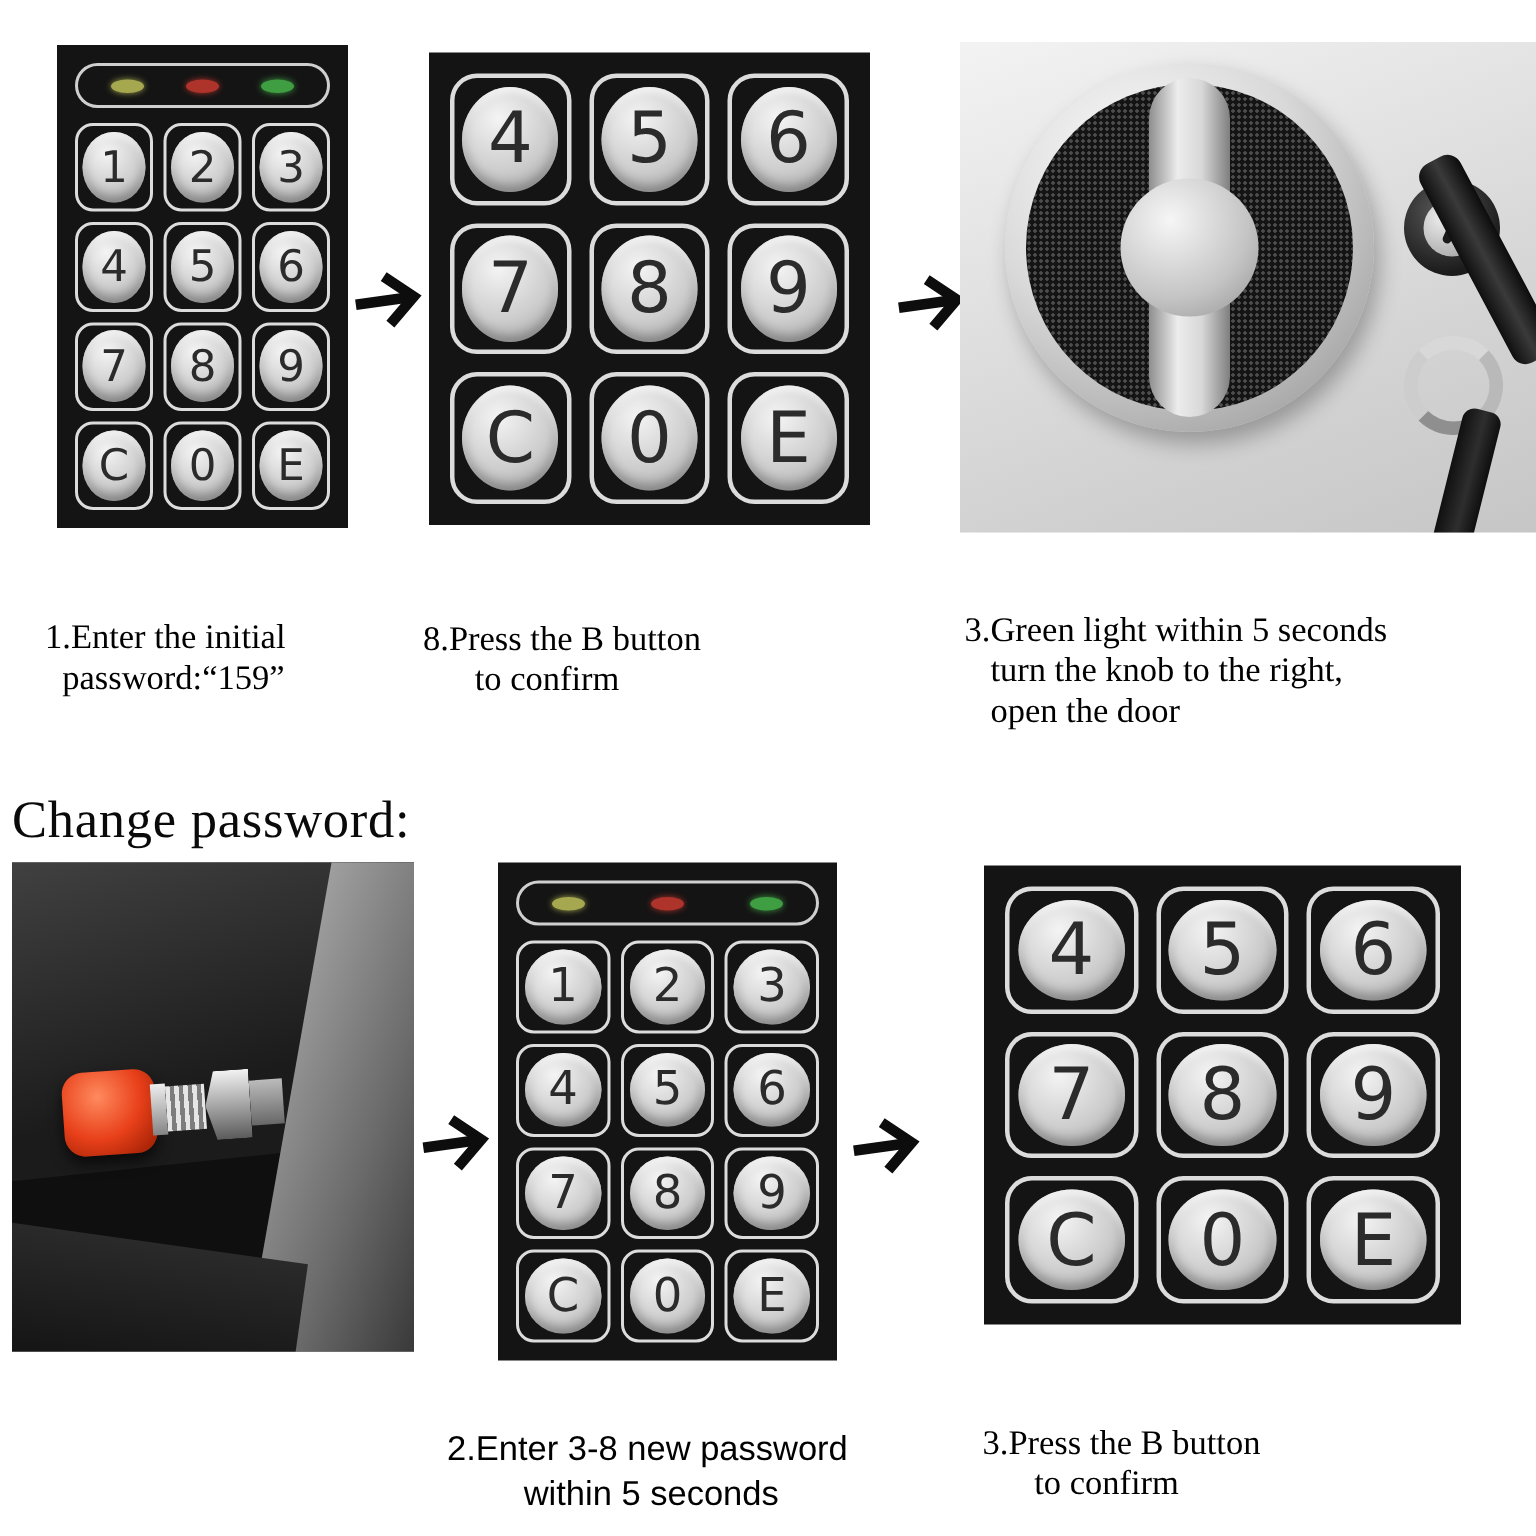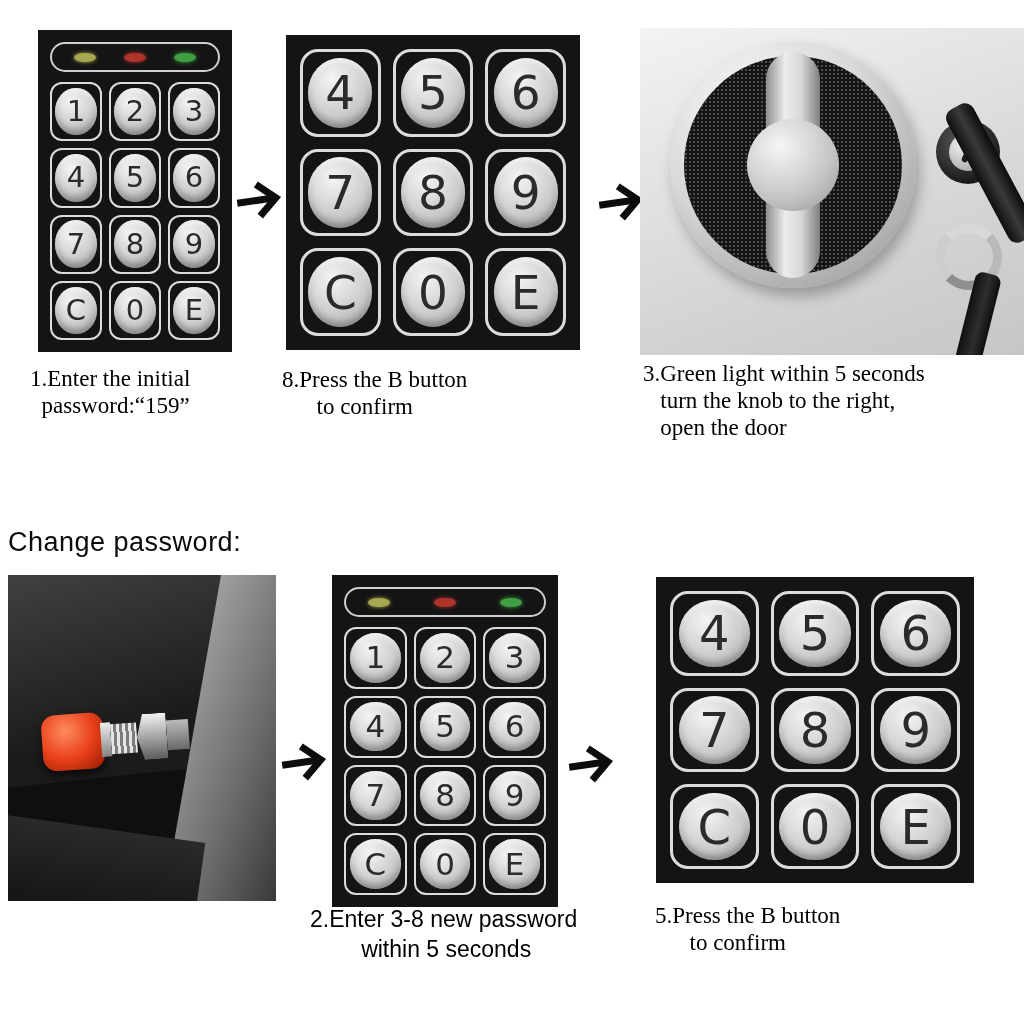--- a/index.html
+++ b/index.html
@@ -81,29 +81,29 @@
   .rb-cap{width:62px;height:56px;border-radius:14px;box-shadow:0 5px 9px rgba(0,0,0,.65);
           background:radial-gradient(circle at 38% 30%, #ff8a5e, #e8401a 52%, #9c1e02 96%);}
   .rb-collar{width:10px;height:34px;margin-left:-3px;background:linear-gradient(180deg,#eeeeee,#858585);}
   .rb-thread{width:26px;height:30px;background:repeating-linear-gradient(90deg,#e6e6e6 0 3px,#7d7d7d 3px 6px);}
   .rb-nut{width:30px;height:46px;background:linear-gradient(180deg,#f2f2f2,#9f9f9f 55%,#5b5b5b);
           clip-path:polygon(0 50%,22% 0,100% 0,100% 100%,22% 100%);}
   .rb-stem{width:22px;height:30px;background:linear-gradient(180deg,#bbbbbb,#686868);}
 
   
   .caption{position:absolute;font-family:"Liberation Serif","DejaVu Serif",serif;font-size:23px;
-           color:#000;white-space:pre-wrap;line-height:1.18;}
+           color:#000;white-space:pre-wrap;line-height:1.18;margin-top:46px;}
   .cap1{left:30px;top:365px;width:250px;}
   .cap2{left:282px;top:366px;width:280px;}
   .cap3{left:643px;top:360px;width:385px;}
   .cap4{left:6px;top:902px;width:290px;}
-  .cap5{left:310px;top:905px;width:290px;font-family:"Liberation Sans","DejaVu Sans",sans-serif;line-height:1.3;}
+  .cap5{left:298px;top:905px;width:290px;font-family:"Liberation Sans","DejaVu Sans",sans-serif;line-height:1.3;}
   .cap6{left:655px;top:902px;width:300px;}
-  .section-heading{position:absolute;left:8px;top:527px;font-family:Liberation Sans, sans-serif;
-                   font-size:27px;color:#0a0a0a;letter-spacing:.5px;}
+  .section-heading{position:absolute;left:8px;top:527px;font-family:Liberation Serif, serif;
+                   font-size:35px;color:#0a0a0a;letter-spacing:.5px;}
 </style>
 </head>
 <body>
 
 <div class="canvas">
 
   <div class="keypad kp1">
     <div class="led-bar">
       <span class="led led-a"></span>
       <span class="led led-b"></span>
@@ -313,16 +313,16 @@
           <span class="kf">0</span>
         </div>
       <div class="key">
           <span class="kf">E</span>
         </div>
     </div>
   </div>
 
   <div class="caption cap5">2.Enter 3-8 new password
         within 5 seconds</div>
-  <div class="caption cap6">5.Press the B button
+  <div class="caption cap6">3.Press the B button
       to confirm</div>
 
 </div>
 
 </body></html>

